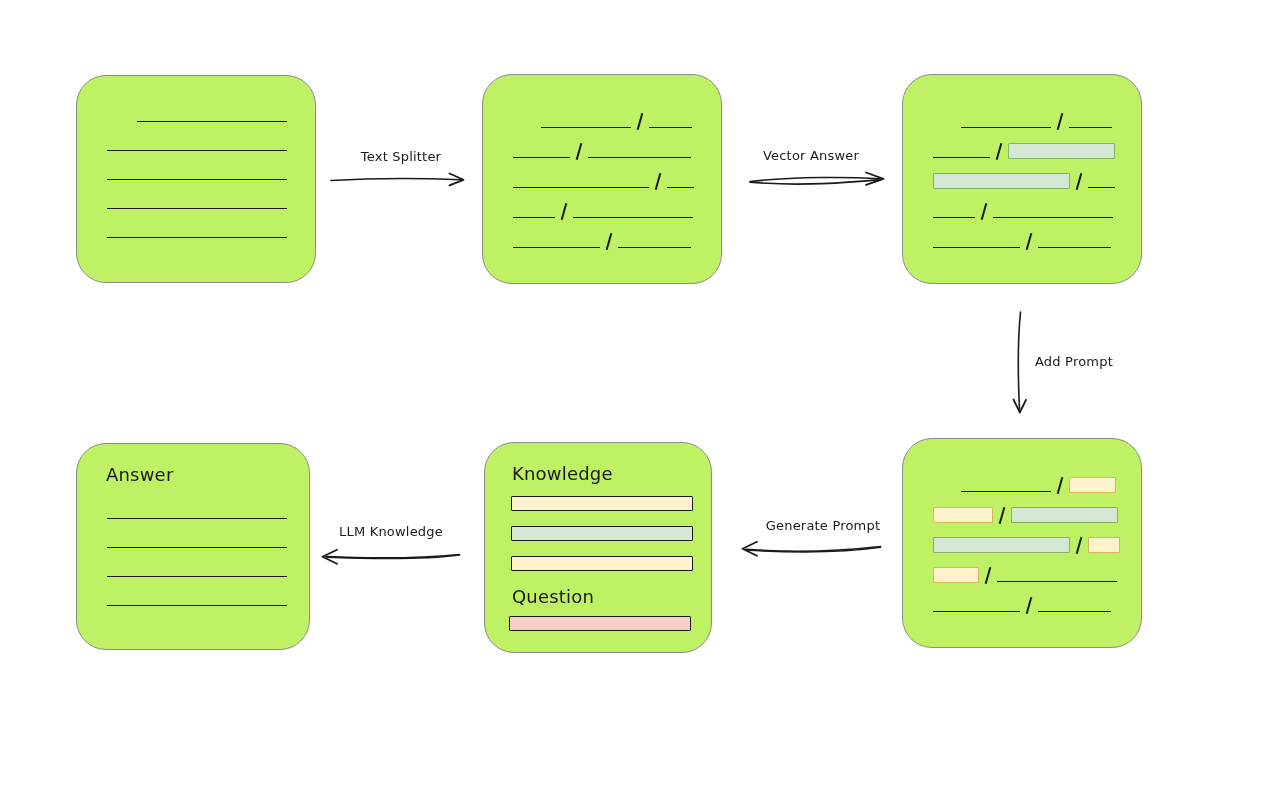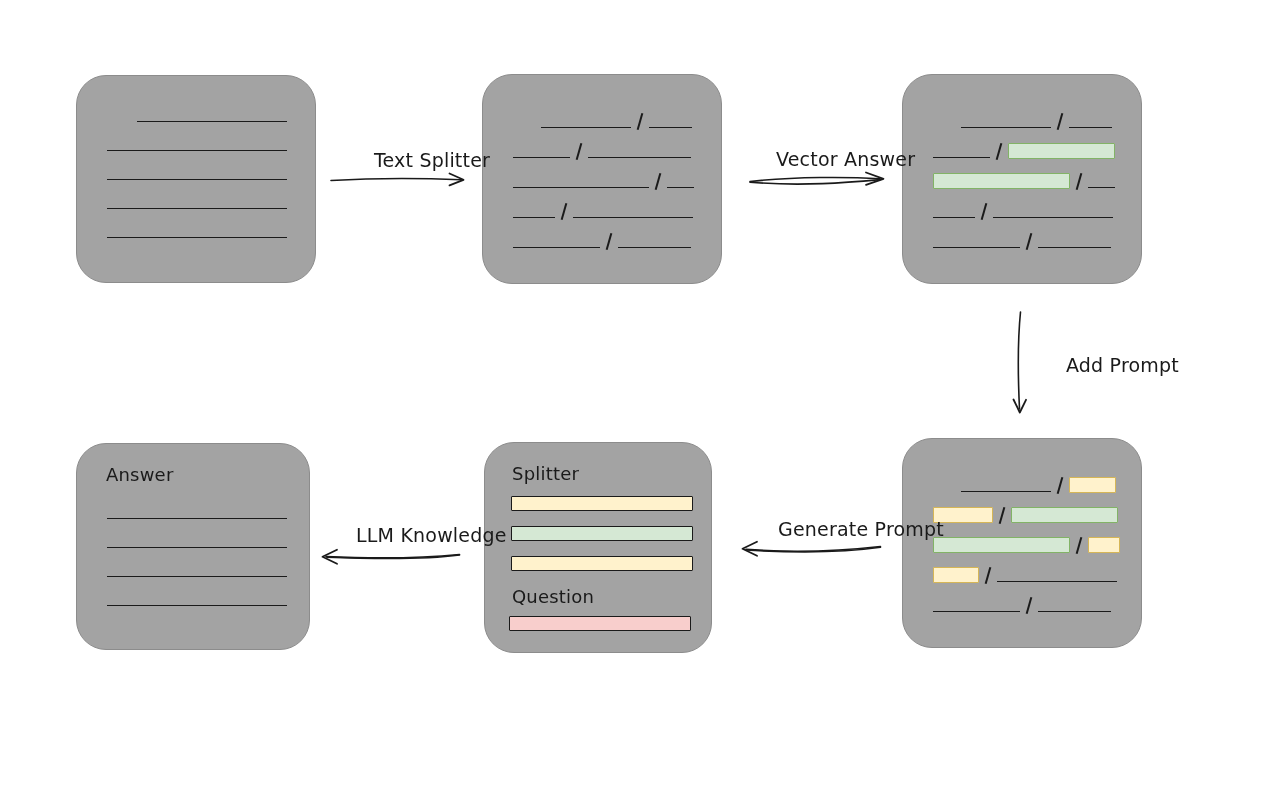--- a/index.html
+++ b/index.html
@@ -3,21 +3,21 @@
 <meta charset="utf-8">
 <style>
   html,body { margin:0; padding:0; background:#ffffff; }
   .canvas {
     position:relative; width:1262px; height:792px; overflow:hidden;
     background:var(--background,#fff);
     font-family:"DejaVu Sans","Liberation Sans",sans-serif;
     color:var(--line-color,#1a1a1a);
   }
   .node {
-    position:absolute; box-sizing:border-box; background:#a3a3a3;
+    position:absolute; box-sizing:border-box; background:#bef264;
     border:1.4px solid var(--box-border,#8c8c8c); border-radius:30px;
   }
   .rows { position:absolute; inset:0; }
   .row  { display:flex; align-items:flex-end; }
   .rows-30 .row { height:30px; }
   .rows-29 .row { height:29px; }
   .pad-a { padding:23px 0 0 30px; }
   .pad-b { padding:17px 0 0 30px; }
   .seg-line { display:block; height:2px; border-bottom:1.7px solid var(--line-color,#1a1a1a); }
   .seg-gap  { display:block; height:1px; }
@@ -25,21 +25,21 @@
     display:block; width:2px; height:17px; margin:0 8px -2px 8px;
     background:var(--line-color,#1a1a1a); transform:rotate(16deg);
   }
   .seg-chip { display:block; height:16px; box-sizing:border-box; border:1.5px solid; border-radius:1px; margin-bottom:-1px; }
   .c-yellow { background:var(--yellow-fill,#fff2cc); border-color:var(--yellow-border,#d6b656); }
   .c-green  { background:var(--green-fill,#d5e8d4);  border-color:var(--green-border,#82b366); }
   .c-red    { background:var(--red-fill,#f8cecc);    border-color:var(--red-border,#b85450); }
   .bars { position:absolute; }
   .bar  { width:182px; height:15px; box-sizing:border-box; border:1.5px solid; border-radius:1px; margin-bottom:15px; }
   .inner-label { position:absolute; font-size:18px; letter-spacing:.2px; white-space:nowrap; }
-  .arrow-label { position:absolute; font-size:19px; letter-spacing:.2px; white-space:nowrap;margin-left:31px; }
+  .arrow-label { position:absolute; font-size:13px; letter-spacing:.2px; white-space:nowrap; }
   .t-center { text-align:center; }
   .caption { position:absolute; left:783px; top:686px; font-size:18px; letter-spacing:.2px; white-space:nowrap; }
   svg.overlay { position:absolute; left:0; top:0; pointer-events:none; }
   svg.overlay path { fill:none; stroke:var(--line-color,#1a1a1a); stroke-linecap:round; stroke-linejoin:round; }
   .shaft { stroke-width:1.6; }
   .head  { stroke-width:1.8; }
 </style>
 </head>
 <body>
 
@@ -153,21 +153,21 @@
         </div>
         <div class="row">
           <span class="seg-line" style="width: 87px;"></span>
           <span class="seg-slash"></span>
           <span class="seg-line" style="width: 73px;"></span>
         </div>
       </div>
   </div>
 
   <div class="node" style="left:484px;top:442px;width:228px;height:211px">
-    <div class="inner-label" style="left:27px;top:20px">Splitter</div>
+    <div class="inner-label" style="left:27px;top:20px">Knowledge</div>
     <div class="bars" style="left:26px;top:53px">
         <div class="bar c-yellow"></div>
         <div class="bar c-green"></div>
         <div class="bar c-yellow"></div>
       </div>
     <div class="inner-label" style="left:27px;top:143px">Question</div>
     <div class="bars" style="left:24px;top:173px">
         <div class="bar c-red"></div>
       </div>
   </div>

